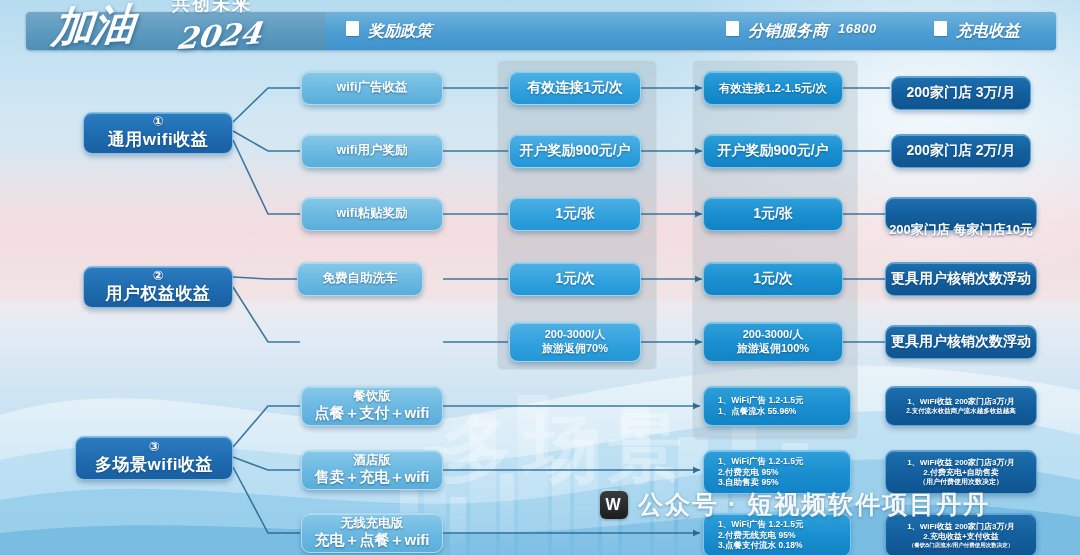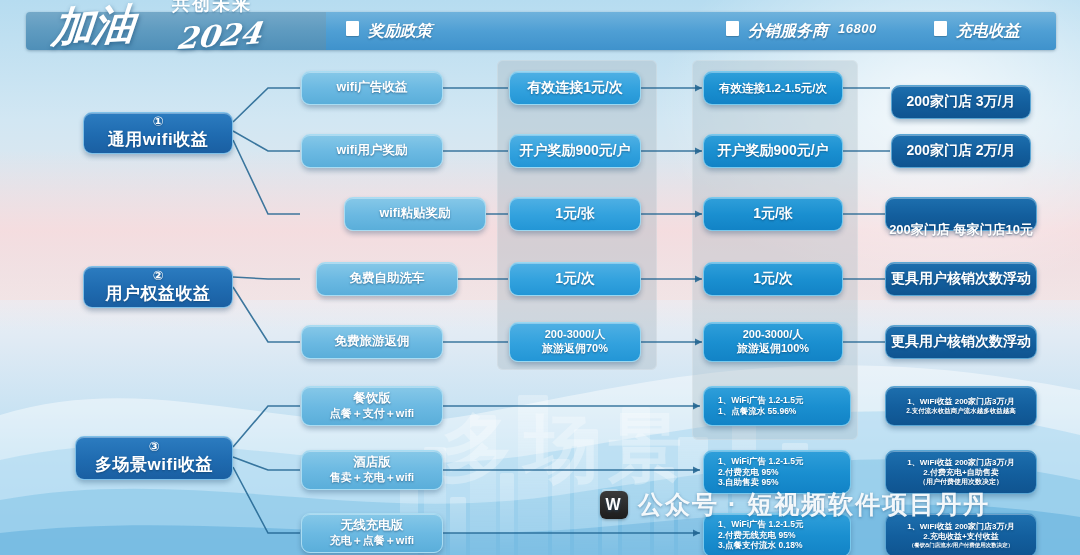--- a/index.html
+++ b/index.html
@@ -132,21 +132,21 @@
     background: linear-gradient(180deg,#2c7cc0 0%, #1f6bb0 55%, #1a5fa2 100%);
     border: 1px solid #7fc0e8;
   }
   .lvl1 .idx { font-size: 13px; font-weight: bold; line-height: 1; margin-bottom: 1px; }
   .lvl1 .txt { font-size: 17px; font-weight: bold; letter-spacing: .5px; }
   .lvl2 {  
     background: linear-gradient(180deg,#86c8e8 0%, #6bb9e2 52%, #5aaeda 100%);
     border: 1px solid #a9dcf2;
   }
   .lvl2 .t1 { font-size: 12.5px; font-weight: bold; }
-  .lvl2 .t2 { font-size: 11px; font-weight: bold; }
+  .lvl2 .t2 { font-size: 15px; font-weight: bold; }
   .lvl3 {  
     background: linear-gradient(180deg,#4fb0e4 0%, #33a2de 52%, #2396d6 100%);
     border: 1px solid #9ad8f2;
   }
   .lvl4 {  
     background: linear-gradient(180deg,#2f9fda 0%, #1a8fd0 52%, #1283c6 100%);
     border: 1px solid #79c9ed;
   }
   .lvl5 {  
     background: linear-gradient(180deg,#1d6fae 0%, #135f9e 52%, #0f5490 100%);
@@ -309,28 +309,25 @@
     <span class="idx">③</span>
     <span class="txt">多场景wifi收益</span>
   </div>
 
   <div class="node lvl2" style="left:301px; top:71px; width:142px; height:34px;">
     <span class="t1">wifi广告收益</span>
   </div>
   <div class="node lvl2" style="left:301px; top:134px; width:142px; height:34px;">
     <span class="t1">wifi用户奖励</span>
   </div>
-  <div class="node lvl2" style="left:301px; top:197px; width:142px; height:34px;margin-left:43px;">
+  <div class="node lvl2" style="left:301px; top:197px; width:142px; height:34px;">
     <span class="t1">wifi粘贴奖励</span>
   </div>
-  <div class="node lvl2" style="left:316px; top:262px; width:142px; height:34px;">
+  <div class="node lvl2" style="left:297px; top:262px; width:126px; height:34px;">
     <span class="t1">免费自助洗车</span>
-  </div>
-  <div class="node lvl2" style="left:301px; top:325px; width:142px; height:34px;">
-    <span class="t1">免费旅游返佣</span>
   </div>
   <div class="node lvl2" style="left:301px; top:386px; width:142px; height:40px;">
     <span class="t1">餐饮版</span>
     <span class="t2">点餐＋支付＋wifi</span>
   </div>
   <div class="node lvl2" style="left:301px; top:450px; width:142px; height:40px;">
     <span class="t1">酒店版</span>
     <span class="t2">售卖＋充电＋wifi</span>
   </div>
   <div class="node lvl2" style="left:301px; top:513px; width:142px; height:40px;">
@@ -380,21 +377,21 @@
     <span class="line-detail">1、WiFi广告  1.2-1.5元</span>
     <span class="line-detail">2.付费充电     95%</span>
     <span class="line-detail">3.自助售卖 95%</span>
   </div>
   <div class="node lvl4" style="left:703px; top:513px; width:148px; height:44px; align-items:flex-start; padding-left:14px;">
     <span class="line-detail">1、WiFi广告  1.2-1.5元</span>
     <span class="line-detail">2.付费无线充电   95%</span>
     <span class="line-detail">3.点餐支付流水   0.18%</span>
   </div>
 
-  <div class="node lvl5" style="left:891px; top:85px; width:140px; height:34px;">
+  <div class="node lvl5" style="left:891px; top:76px; width:140px; height:34px;">
     <span class="line">200家门店   3万/月</span>
   </div>
   <div class="node lvl5" style="left:891px; top:134px; width:140px; height:34px;">
     <span class="line">200家门店   2万/月</span>
   </div>
   <div class="node lvl5" style="left:885px; top:197px; width:152px; height:34px;">
     <span class="line" style="font-size:13px;margin-top:32px;">200家门店 每家门店10元</span>
   </div>
   <div class="node lvl5" style="left:885px; top:262px; width:152px; height:34px;">
     <span class="line">更具用户核销次数浮动</span>

